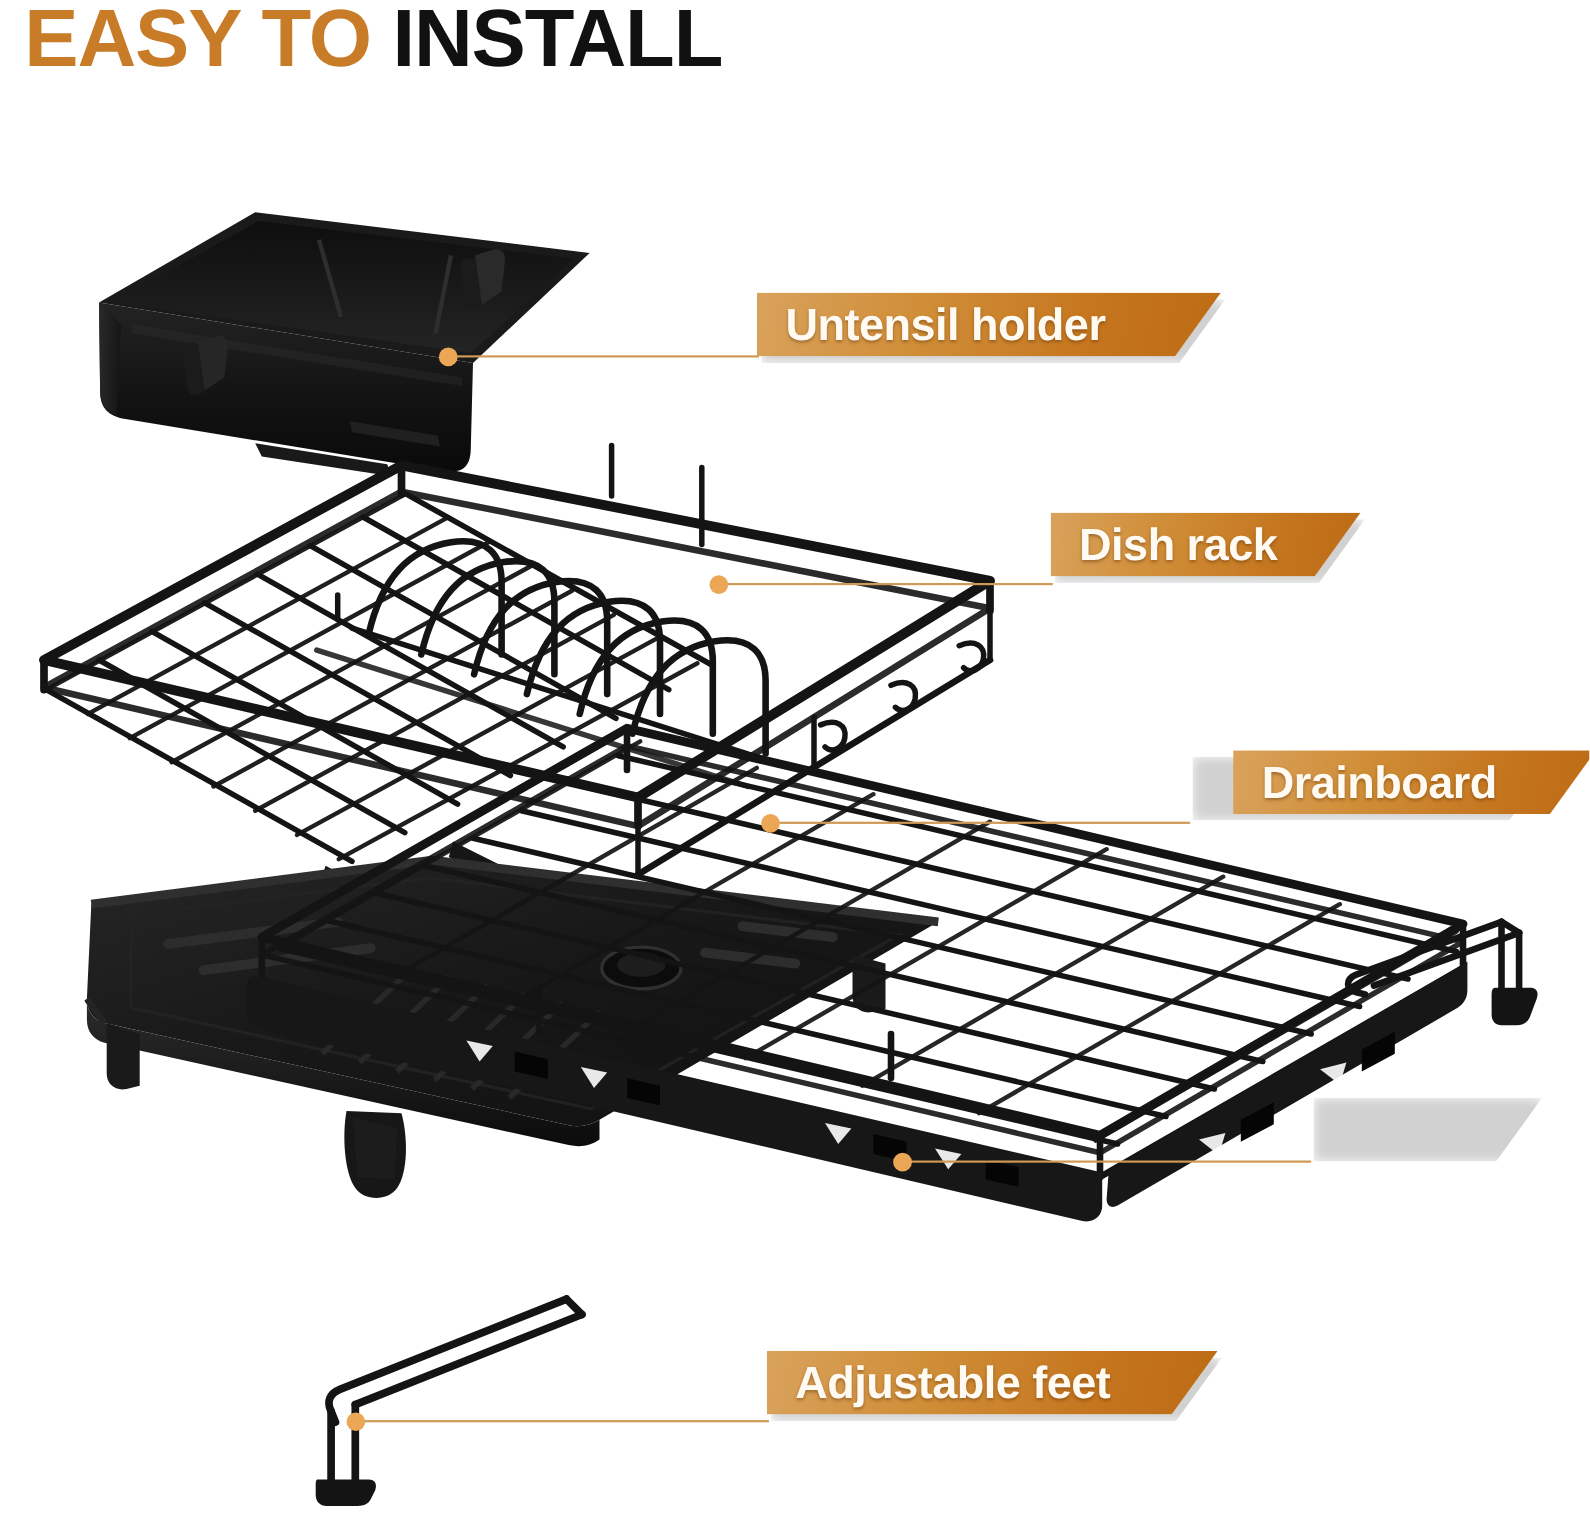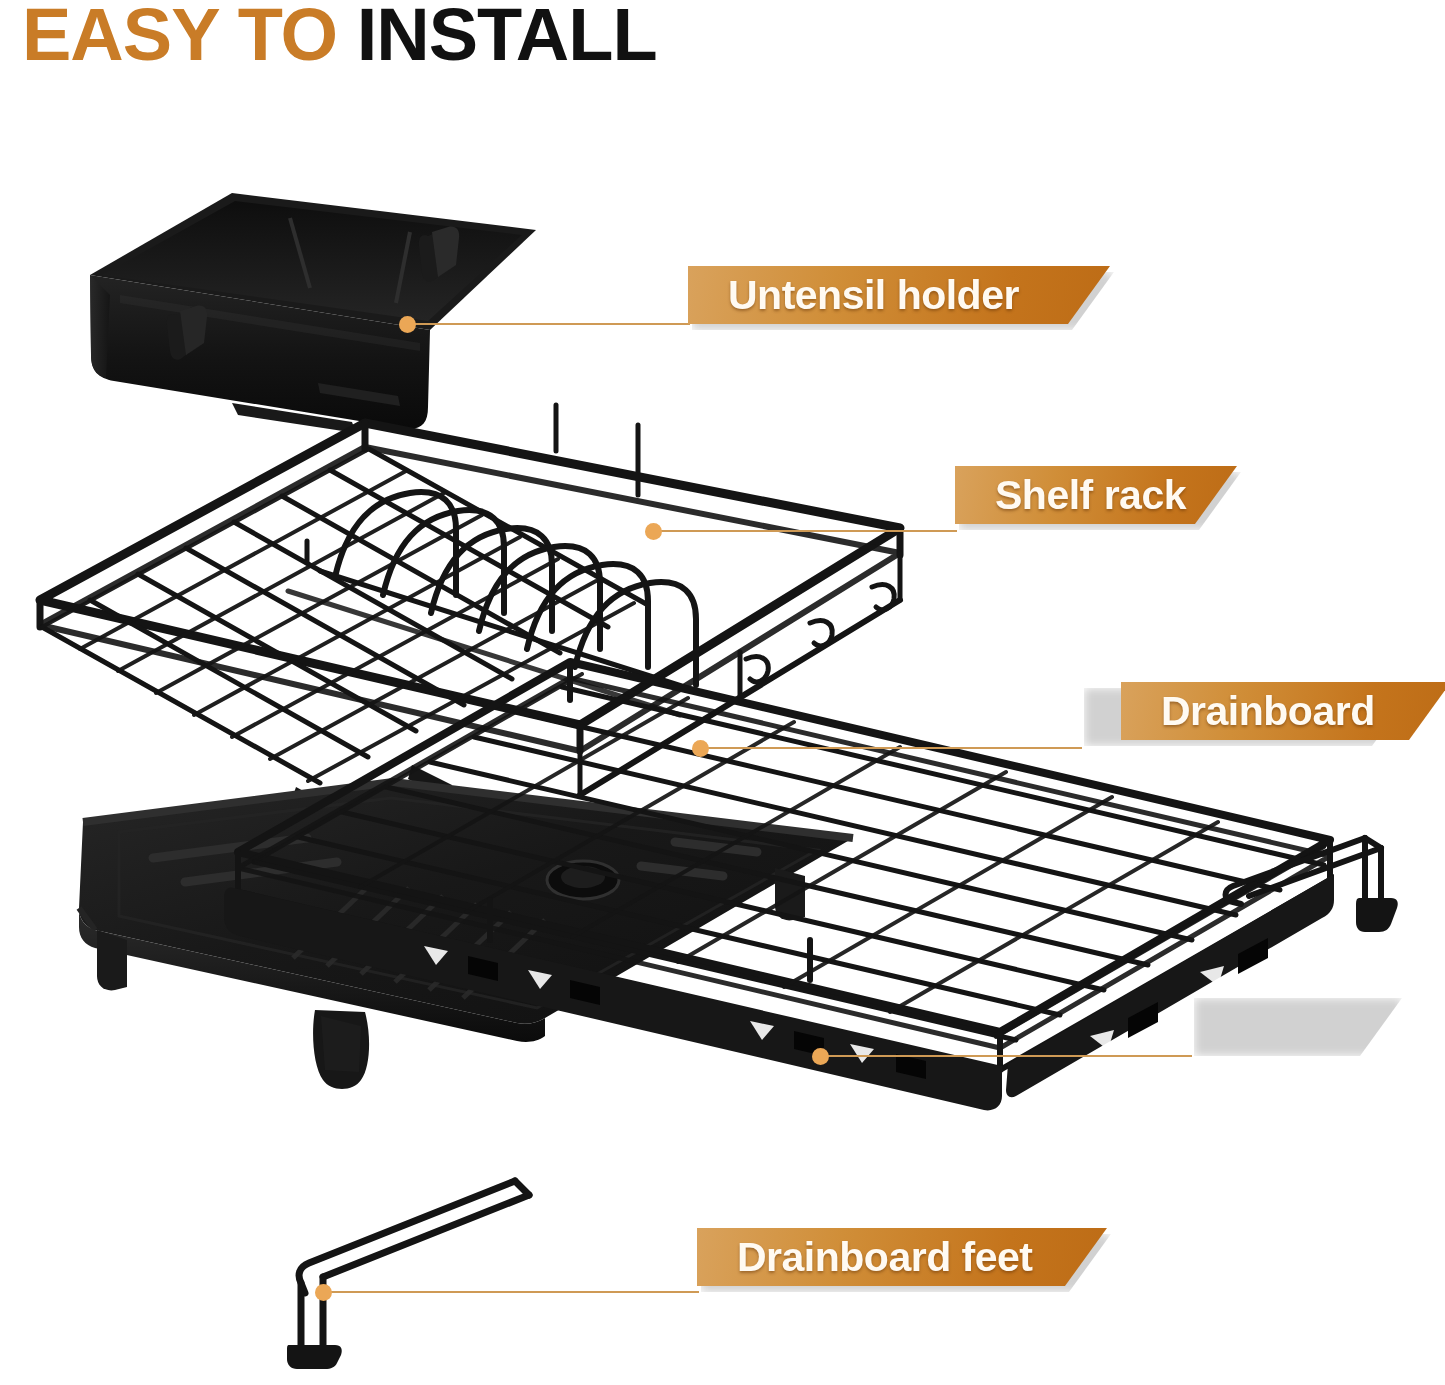--- a/index.html
+++ b/index.html
@@ -31,21 +31,21 @@
   }
   .title .t-orange { color: #c97c27; }
   .title .t-black  { color: #111111; }
 
   
   .callout {
     position: absolute;
     height: 58px;
     display: flex;
     align-items: center;
-    padding-left: 40px;
+    padding-left: 26px;
     padding-right: 54px;
     box-sizing: border-box;
     background: linear-gradient(100deg, #d9a25c 0%, #d08e38 35%, #c4741c 75%, #bd6c16 100%);
     clip-path: polygon(0 0, 100% 0, calc(100% - 42px) 100%, 0 100%);
     color: #fffaf2;
     font-size: 41px;
     font-weight: bold;
     letter-spacing: -0.5px;
     white-space: nowrap;
     text-shadow: 0 2px 3px rgba(90,45,5,.45);
@@ -359,28 +359,28 @@
   <div class="leader" style="left:324px; top:1291px; width:375px;"></div>
   <div class="dot" style="left:315px; top:1284px;"></div>
 
   <div class="callout-shadow" style="left:692px; top:272px; width:422px;"></div>
   <div class="callout" style="left:688px; top:266px; width:422px;">
     <span>Untensil holder</span>
   </div>
 
   <div class="callout-shadow" style="left:959px; top:472px; width:282px;"></div>
   <div class="callout" style="left:955px; top:466px; width:282px;">
-    <span>Shelf rack</span>
+    <span>Dish rack</span>
   </div>
 
   <div class="callout-shadow" style="left:1084px; top:688px; width:330px;"></div>
   <div class="callout" style="left:1080px; top:682px; width:330px;margin-left:41px;">
     <span>Drainboard</span>
   </div>
 
   <div class="callout-shadow" style="left:1194px; top:998px; width:208px;"></div>
 
   <div class="callout-shadow" style="left:701px; top:1234px; width:410px;"></div>
   <div class="callout" style="left:697px; top:1228px; width:410px;">
-    <span>Drainboard feet</span>
+    <span>Adjustable feet</span>
   </div>
 
 </div>
 
 </body></html>

